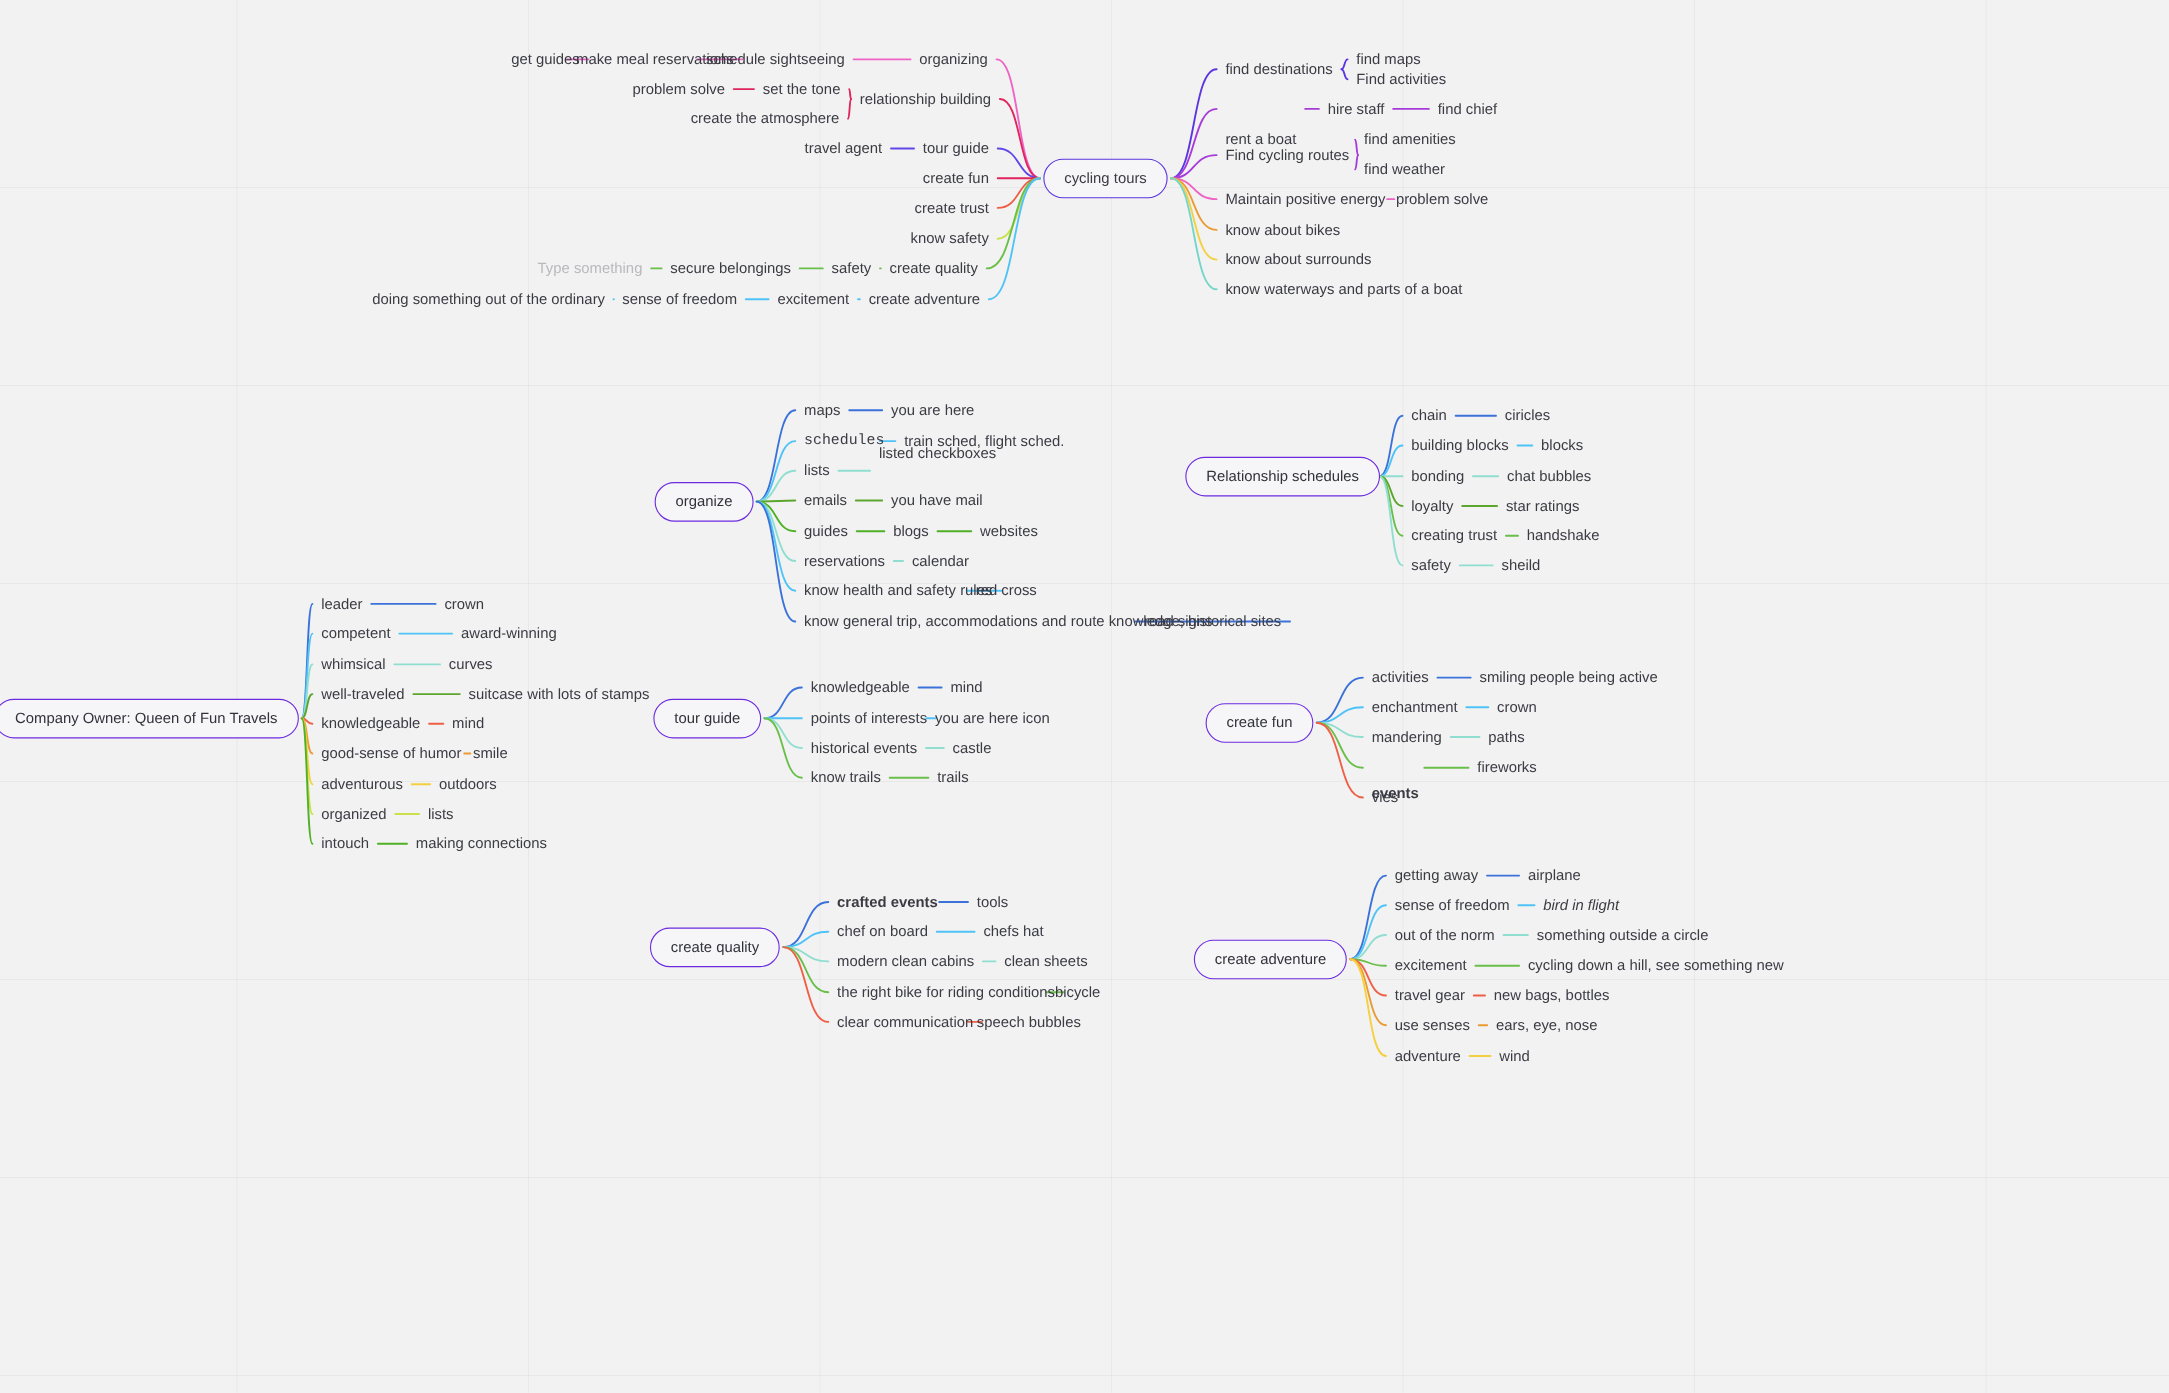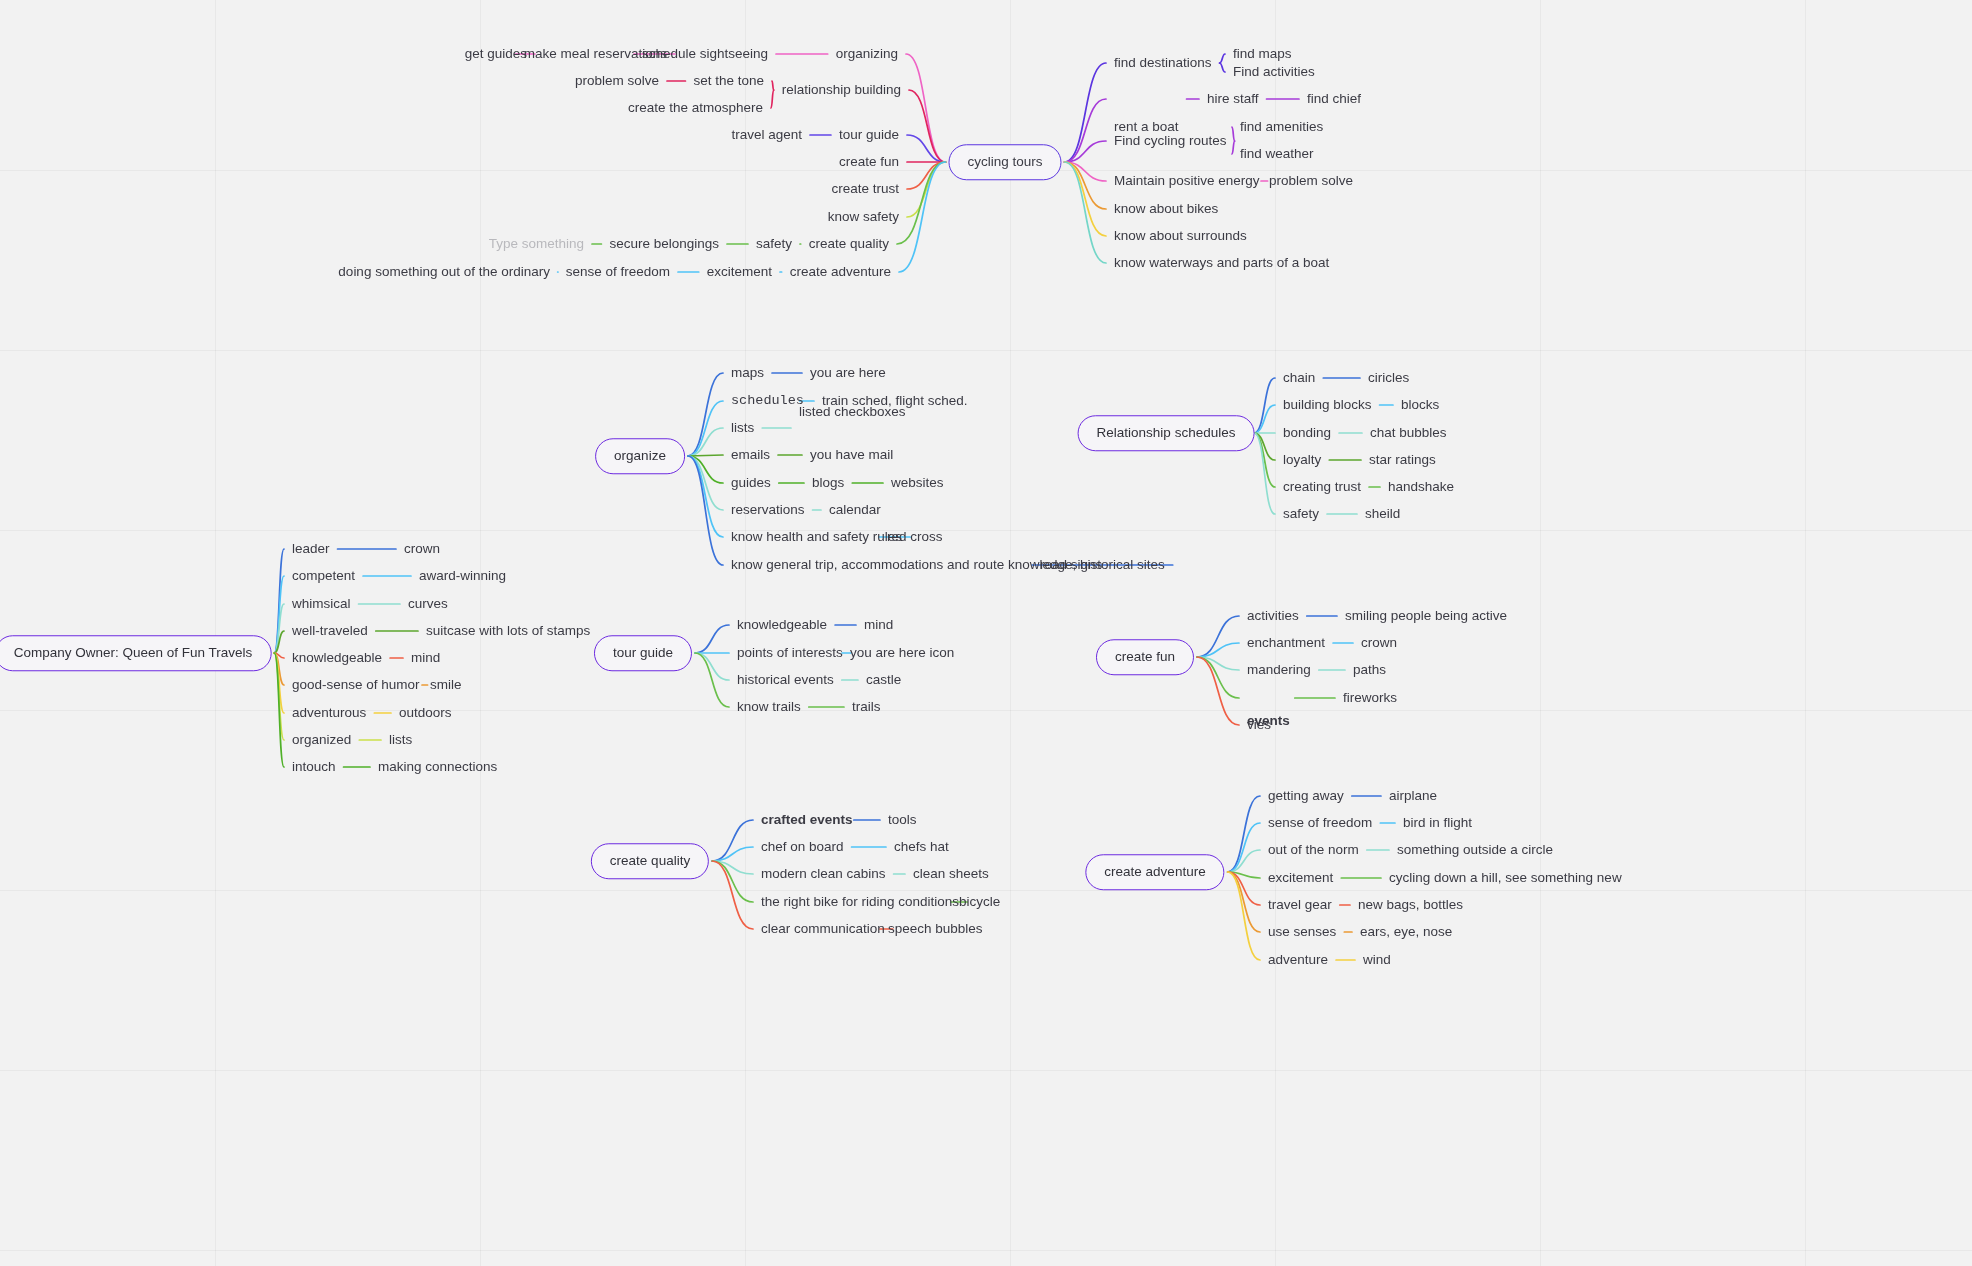--- a/index.html
+++ b/index.html
@@ -293,21 +293,21 @@
     <div class="node leaf leftanchor" style="left: 761px; top: 874px;">modern clean cabins</div>
     <div class="node leaf leftanchor" style="left: 913px; top: 874px;">clean sheets</div>
     <div class="node leaf leftanchor" style="left: 761px; top: 902px;">the right bike for riding conditions</div>
     <div class="node leaf leftanchor" style="left: 959px; top: 902px;">bicycle</div>
     <div class="node leaf leftanchor" style="left: 761px; top: 929px;">clear communication</div>
     <div class="node leaf leftanchor" style="left: 888px; top: 929px;">speech bubbles</div>
     <div class="node root" style="left: 1155px; top: 872px;">create adventure</div>
     <div class="node leaf leftanchor" style="left: 1268px; top: 796px;">getting away</div>
     <div class="node leaf leftanchor" style="left: 1389px; top: 796px;">airplane</div>
     <div class="node leaf leftanchor" style="left: 1268px; top: 823px;">sense of freedom</div>
-    <div class="node leaf leftanchor" style="left: 1403px; top: 823px;">bird in flight</div>
+    <div class="node leaf leftanchor" style="left: 1403px; top: 823px; font-style: italic;">bird in flight</div>
     <div class="node leaf leftanchor" style="left: 1268px; top: 850px;">out of the norm</div>
     <div class="node leaf leftanchor" style="left: 1397px; top: 850px;">something outside a circle</div>
     <div class="node leaf leftanchor" style="left: 1268px; top: 878px;">excitement</div>
     <div class="node leaf leftanchor" style="left: 1389px; top: 878px;">cycling down a hill, see something new</div>
     <div class="node leaf leftanchor" style="left: 1268px; top: 905px;">travel gear</div>
     <div class="node leaf leftanchor" style="left: 1358px; top: 905px;">new bags, bottles</div>
     <div class="node leaf leftanchor" style="left: 1268px; top: 932px;">use senses</div>
     <div class="node leaf leftanchor" style="left: 1360px; top: 932px;">ears, eye, nose</div>
     <div class="node leaf leftanchor" style="left: 1268px; top: 960px;">adventure</div>
     <div class="node leaf leftanchor" style="left: 1363px; top: 960px;">wind</div>

